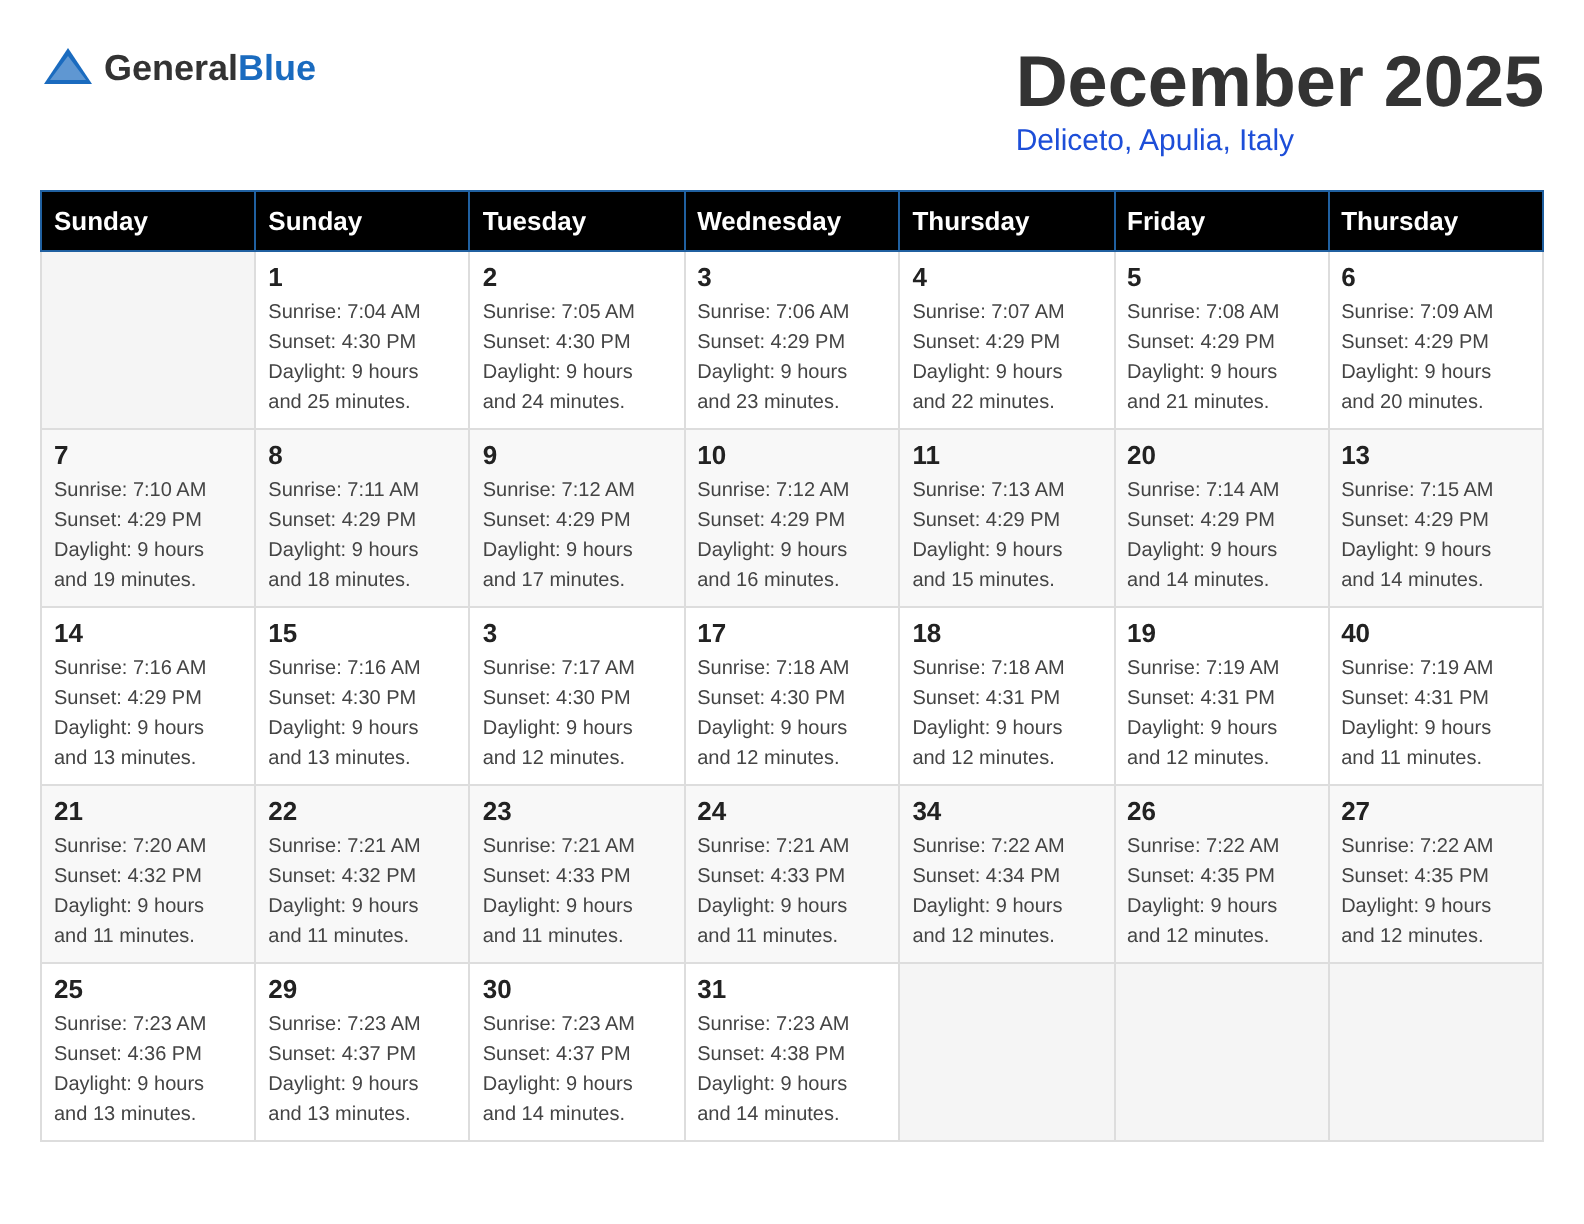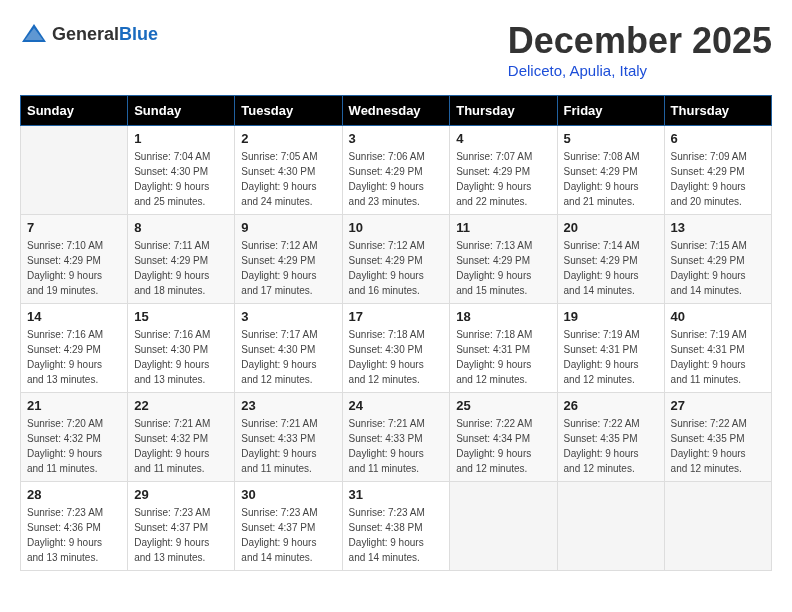--- a/index.html
+++ b/index.html
@@ -221,35 +221,35 @@
         </td>
         <td>
           <div class="day-number">23</div>
           <div class="day-info">Sunrise: 7:21 AM<br>Sunset: 4:33 PM<br>Daylight: 9 hours<br>and 11 minutes.</div>
         </td>
         <td>
           <div class="day-number">24</div>
           <div class="day-info">Sunrise: 7:21 AM<br>Sunset: 4:33 PM<br>Daylight: 9 hours<br>and 11 minutes.</div>
         </td>
         <td>
-          <div class="day-number">25</div>
+          <div class="day-number">34</div>
           <div class="day-info">Sunrise: 7:22 AM<br>Sunset: 4:34 PM<br>Daylight: 9 hours<br>and 12 minutes.</div>
         </td>
         <td>
           <div class="day-number">26</div>
           <div class="day-info">Sunrise: 7:22 AM<br>Sunset: 4:35 PM<br>Daylight: 9 hours<br>and 12 minutes.</div>
         </td>
         <td>
           <div class="day-number">27</div>
           <div class="day-info">Sunrise: 7:22 AM<br>Sunset: 4:35 PM<br>Daylight: 9 hours<br>and 12 minutes.</div>
         </td>
       </tr>
       <tr class="week-row">
         <td>
-          <div class="day-number">28</div>
+          <div class="day-number">25</div>
           <div class="day-info">Sunrise: 7:23 AM<br>Sunset: 4:36 PM<br>Daylight: 9 hours<br>and 13 minutes.</div>
         </td>
         <td>
           <div class="day-number">29</div>
           <div class="day-info">Sunrise: 7:23 AM<br>Sunset: 4:37 PM<br>Daylight: 9 hours<br>and 13 minutes.</div>
         </td>
         <td>
           <div class="day-number">30</div>
           <div class="day-info">Sunrise: 7:23 AM<br>Sunset: 4:37 PM<br>Daylight: 9 hours<br>and 14 minutes.</div>
         </td>

